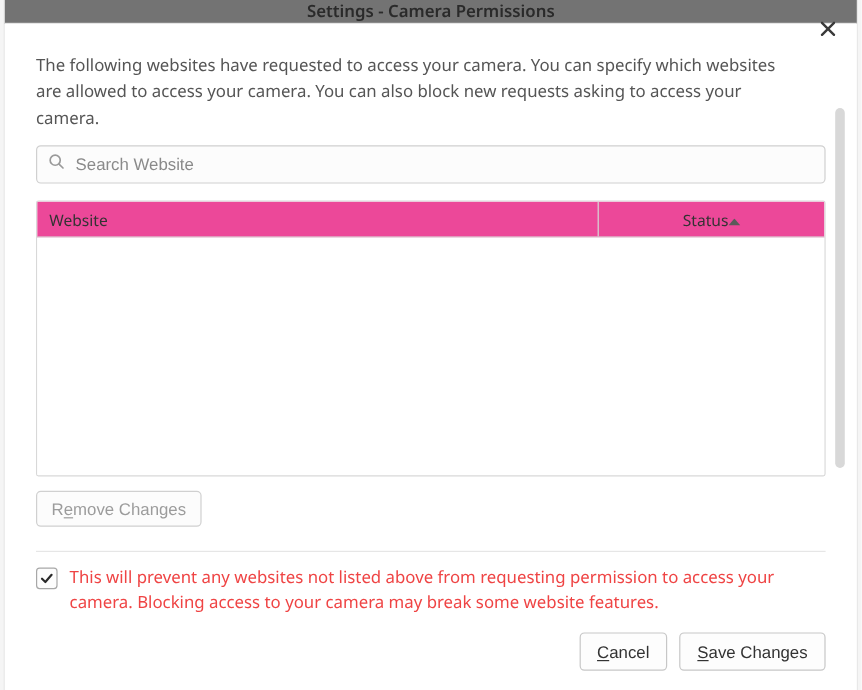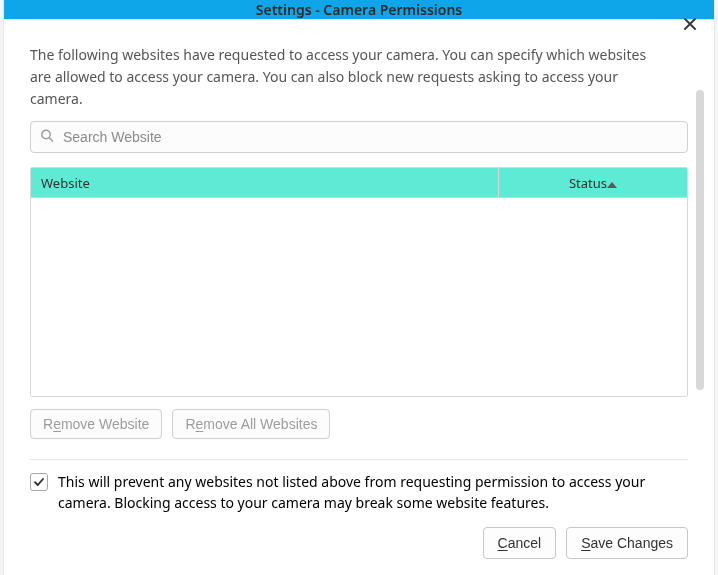--- a/index.html
+++ b/index.html
@@ -1,45 +1,45 @@
 <!DOCTYPE html>
 <html><head>
 <meta charset="utf-8">
 <style>
   * { box-sizing: border-box; margin: 0; padding: 0; }
   html, body { width: 718px; height: 575px; font-family: "Segoe UI", "Noto Sans", Arial, sans-serif; font-size: 14px; color: #333; background: #fff; overflow: hidden; }
   .backdrop { position: absolute; inset: 0; background: #f5f5f5; }
   .dialog { position: absolute; left: 4px; top: 0; right: 4px; bottom: 0; background: #fff; box-shadow: 0 0 0 1px rgba(0,0,0,0.05); display: flex; flex-direction: column; }
-  .titlebar { height: 48px; background: #0ea5e9; border-bottom: 1px solid #e6e6e6; display: flex; align-items: center; justify-content: center; position: relative; text-align: right; }
+  .titlebar { height: 48px; background: #737373; border-bottom: 1px solid #e6e6e6; display: flex; align-items: center; justify-content: center; position: relative; text-align: right; }
   .titlebar .title { font-weight: 600; color: #2a2a2a; }
   .titlebar .close { position: absolute; right: 8px; top: 8px; width: 32px; height: 32px; display: flex; align-items: center; justify-content: center; border-radius: 4px; cursor: pointer; color: #2a2a2a; }
   .content { flex: 1; padding: 24px 26px 16px 26px; display: flex; flex-direction: column; position: relative; }
   .scrollbar { position: absolute; right: 10px; top: 70px; width: 8px; height: 300px; background: #d8d8d8; border-radius: 4px; }
   .intro { color: #555; line-height: 1.55; margin-bottom: 12px; max-width: 640px; }
   .search { position: relative; margin-bottom: 14px; }
   .search input { width: 100%; height: 32px; border: 1px solid #d0d0d0; border-radius: 4px; padding: 0 0 0 32px; font-size: 14px; color: #333; background: #fcfcfc; }
   .search input::placeholder { color: #8a8a8a; }
   .search .icon { position: absolute; left: 10px; top: 50%; transform: translateY(-50%); color: #9a9a9a; pointer-events: none; }
   .table { border: 1px solid #d8d8d8; border-radius: 2px; overflow: hidden; margin-bottom: 12px; }
-  .thead { display: flex; background: #5eead4; border-bottom: 1px solid #d6d6d6; height: 30px; align-items: stretch; font-size: 13px; color: #333; }
+  .thead { display: flex; background: #ec4899; border-bottom: 1px solid #d6d6d6; height: 30px; align-items: stretch; font-size: 13px; color: #333; }
   .th { display: flex; align-items: center; padding: 0 10px; }
   .th-website { flex: 1; border-right: 1px solid #d6d6d6; }
   .th-status { width: 188px; justify-content: center; }
   .th-status .sort { color: #6a6a6a; }
   .tbody { height: 198px; background: #fff; }
   .btnrow { display: flex; gap: 10px; margin-bottom: 20px; }
   button.flat { background: #fcfcfc; border: 1px solid #d0d0d0; border-radius: 4px; padding: 6px 12px; font-size: 14px; color: #6a6a6a; cursor: default; }
   button.flat.disabled { color: #9c9c9c; }
   button.flat .ul { text-decoration: underline; text-underline-offset: 2px; }
   .cbrow { display: flex; gap: 10px; align-items: flex-start; border-top: 1px solid #e6e6e6; padding-top: 12px; }
   .checkbox { width: 18px; height: 18px; border: 1px solid #a8a8a8; border-radius: 3px; background: #fdfdfd; display: flex; align-items: center; justify-content: center; margin-top: 1px; cursor: pointer; }
   .checkbox svg { display: block; }
   .cbtext { flex: 1; }
   .cblabel { color: #333; margin-bottom: 4px; }
-  .cbdesc { color: #000000; line-height: 1.45; }
+  .cbdesc { color: #ef4444; line-height: 1.45; }
   .actions { display: flex; justify-content: flex-end; gap: 10px; margin-top: 14px; }
   button.action { background: #fdfdfd; border: 1px solid #c7c7c7; border-radius: 4px; padding: 7px 14px; font-size: 14px; color: #333; cursor: pointer; }
   button.action .ul { text-decoration: underline; text-underline-offset: 2px; }
 </style>
 </head>
 <body>
 
 <div class="backdrop"></div>
 
 <div class="dialog">
@@ -80,22 +80,21 @@
             <svg width="10" height="6" viewBox="0 0 10 6">
                 <path d="M0 6 L5 0 L10 6 Z" fill="#5a5a5a"></path>
               </svg>
           </span>
         </div>
       </div>
       <div class="tbody"></div>
     </div>
 
     <div class="btnrow">
-      <button class="flat disabled"><span>R</span><span class="ul">e</span><span>move Website</span></button>
-      <button class="flat disabled"><span>R</span><span class="ul">e</span><span>move All Websites</span></button>
+      <button class="flat disabled"><span>R</span><span class="ul">e</span><span>move Changes</span></button>
     </div>
 
     <div class="cbrow">
       <div class="checkbox">
         <svg width="12" height="12" viewBox="0 0 12 12">
             <path d="M2 6.2 L4.8 9 L10 3" stroke="#2a2a2a" stroke-width="1.8" fill="none" stroke-linecap="round" stroke-linejoin="round"></path>
           </svg>
       </div>
       <div class="cbtext">
         <div class="cbdesc">This will prevent any websites not listed above from requesting permission to access your camera. Blocking access to your camera may break some website features.</div>

